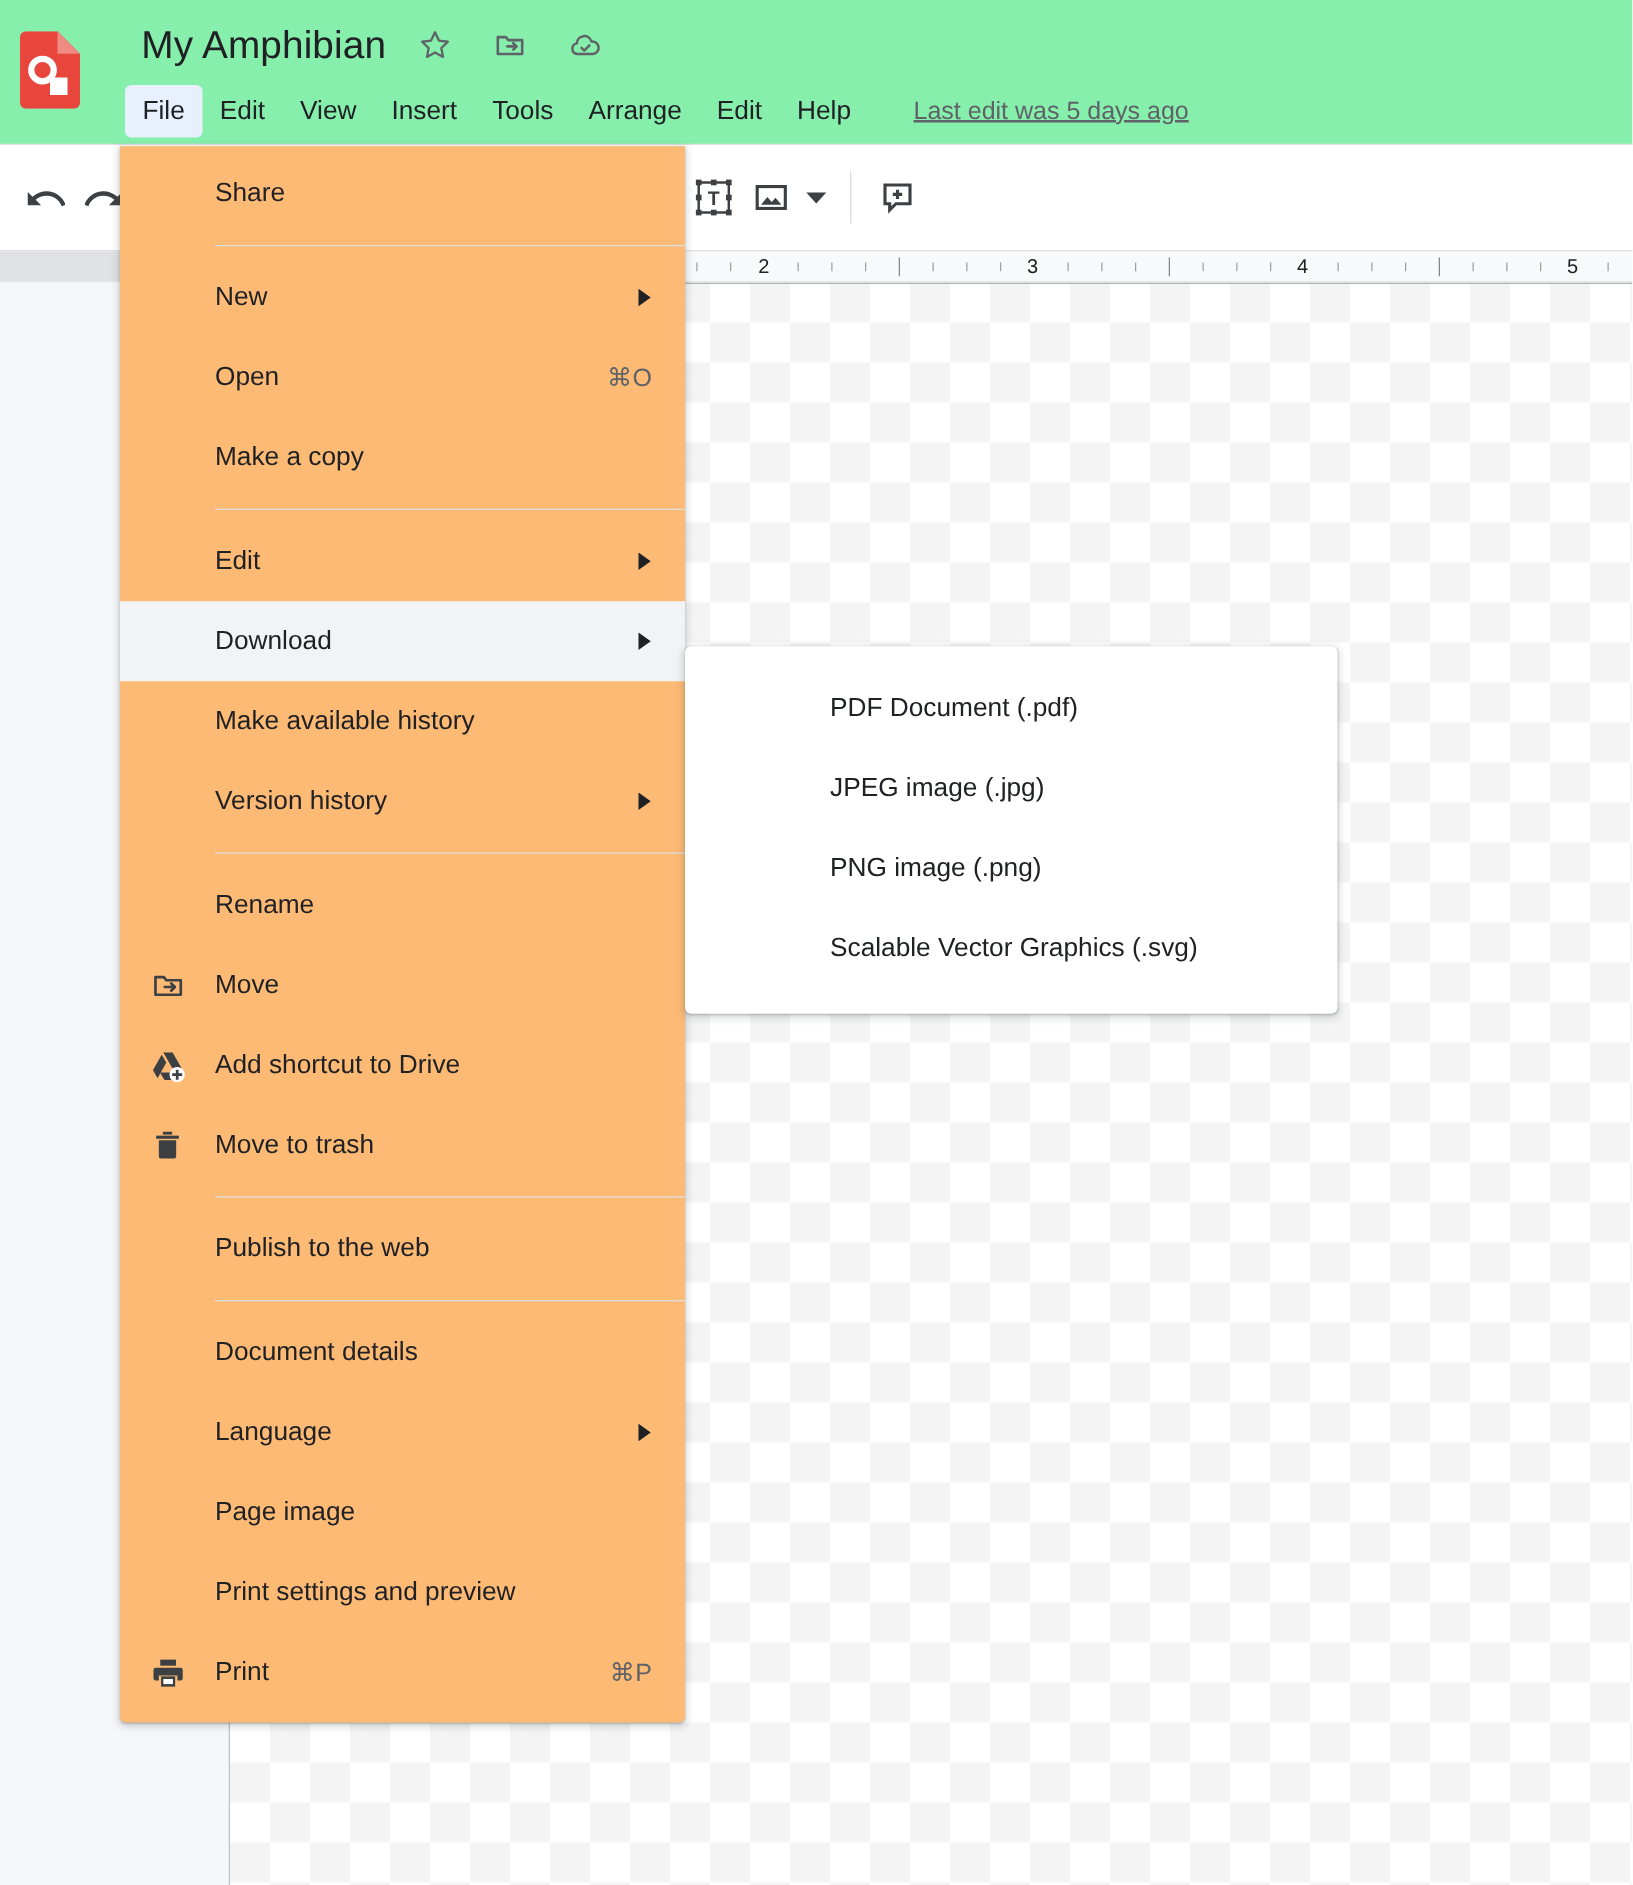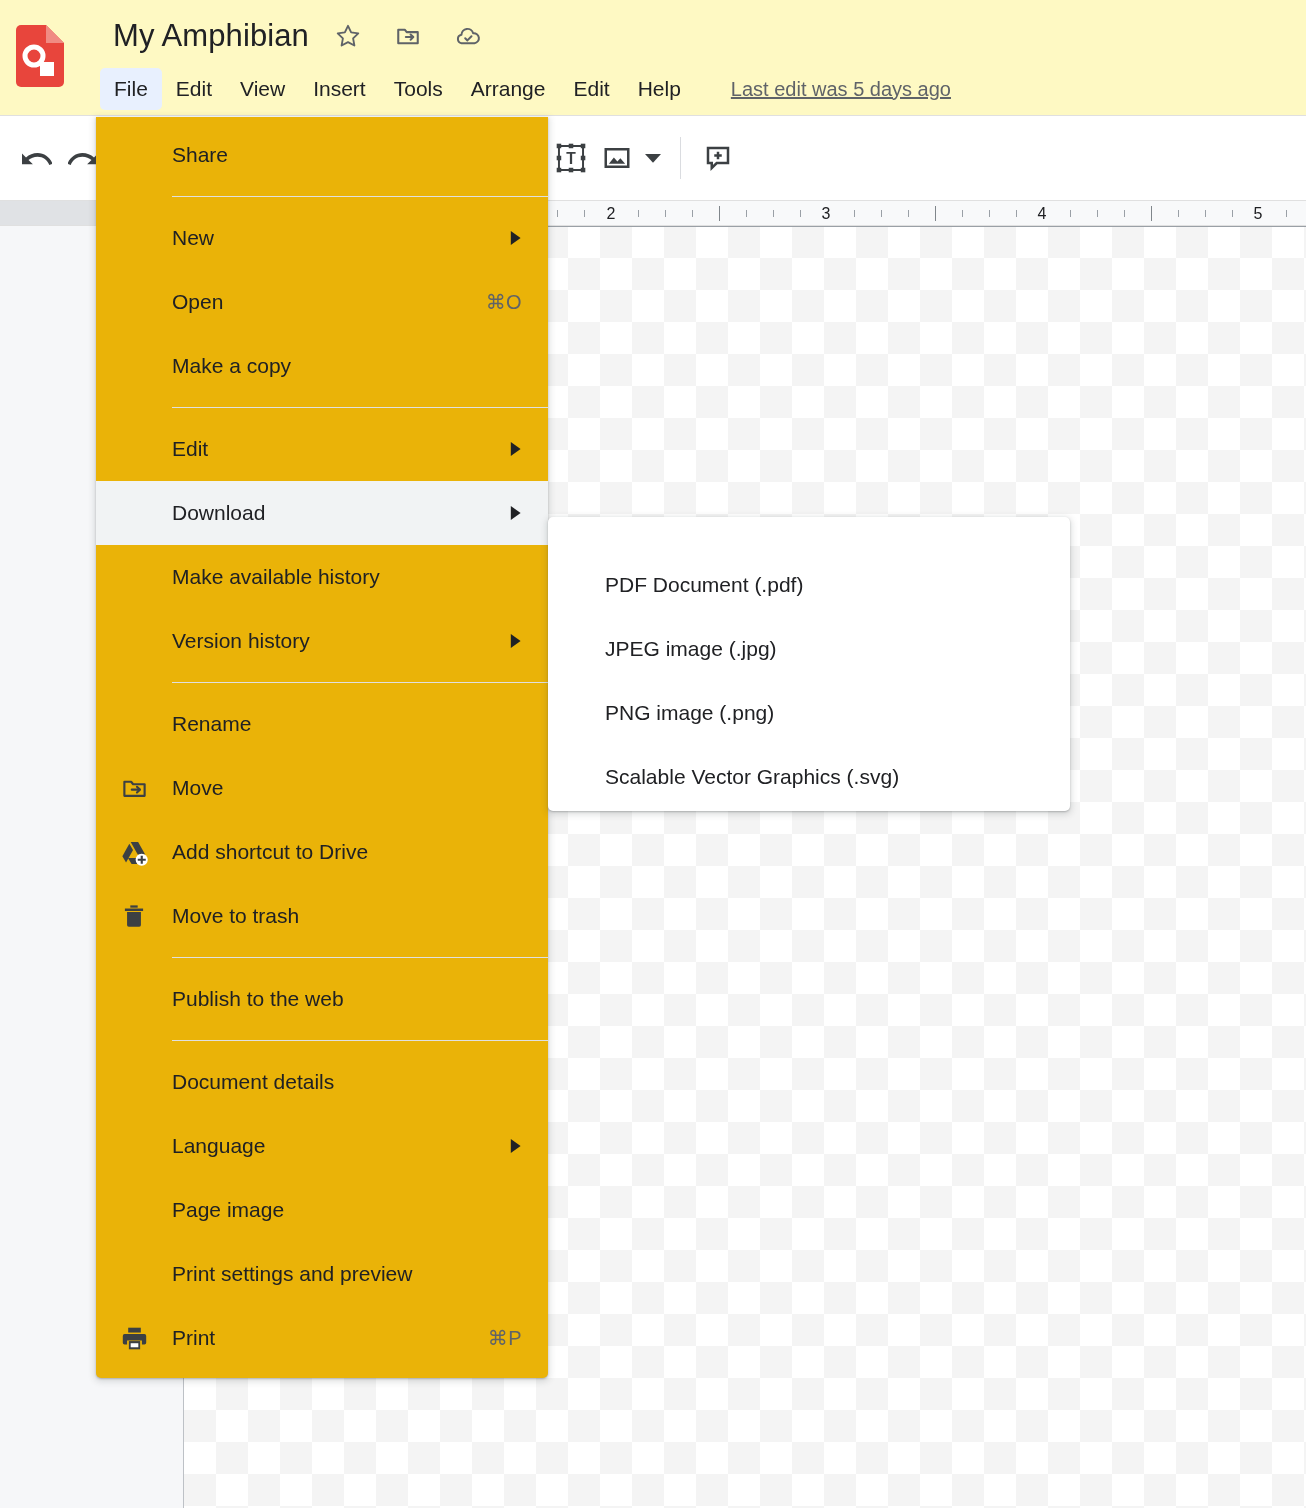--- a/index.html
+++ b/index.html
@@ -19,21 +19,21 @@
     height: 1508px;
     background: #ffffff;
   }
 
   
   .header {
     position: absolute;
     top: 0; left: 0;
     width: 1306px;
     height: 116px;
-    background: #fef9c3;
+    background: #86efac;
     text-align: center;
   }
   .app-logo {
     position: absolute;
     left: 16px; top: 25px;
     width: 48px; height: 62px;
   }
   .title-row {
     position: absolute;
     left: 113px; top: 14px;
@@ -187,21 +187,21 @@
     left: 183px; top: 0;
     width: 1123px; height: 1px;
     background: #9aa0a6;
   }
 
   
   .dropdown {
     position: absolute;
     left: 96px; top: 117px;
     width: 452px;
-    background: #eab308;
+    background: #fdba74;
     border-radius: 0 0 5px 5px;
     box-shadow: 0 2px 6px 2px rgba(60,64,67,0.15), 0 1px 2px 0 rgba(60,64,67,0.30);
     padding: 6px 0 8px 0;
     z-index: 40;
   }
   .mi {
     position: relative;
     display: flex;
     align-items: center;
     height: 64px;
@@ -248,23 +248,23 @@
     left: 548px; top: 517px;
     width: 522px;
     background: #ffffff;
     border-radius: 5px;
     box-shadow: 0 2px 6px 2px rgba(60,64,67,0.15), 0 1px 2px 0 rgba(60,64,67,0.30);
     padding: 18px 0 20px 0;
     z-index: 50;
   }
   .smi {
     display: flex;
-    align-items: flex-end;
+    align-items: center;
     height: 64px;
-    padding-left: 57px;
+    padding-left: 116px;
     cursor: pointer;
   }
   .smi-label {
     font-size: 21px;
     color: #202124;
     line-height: 28px;
     white-space: nowrap;
   }
 
   svg { display: block; }

